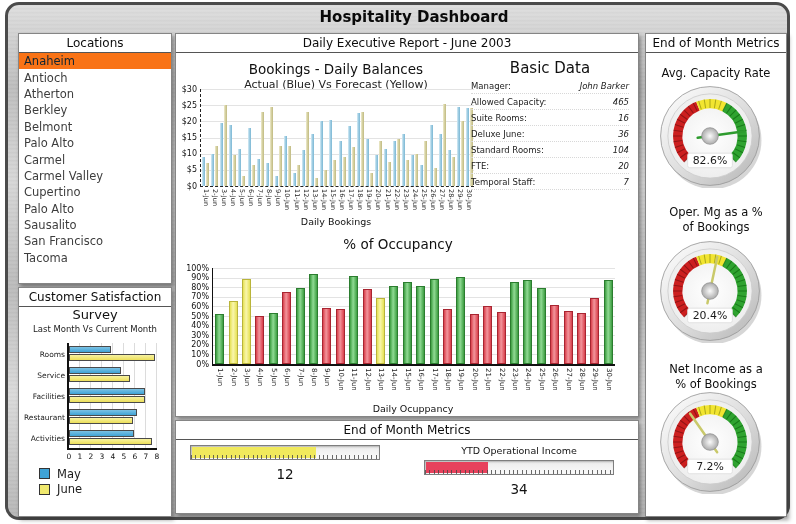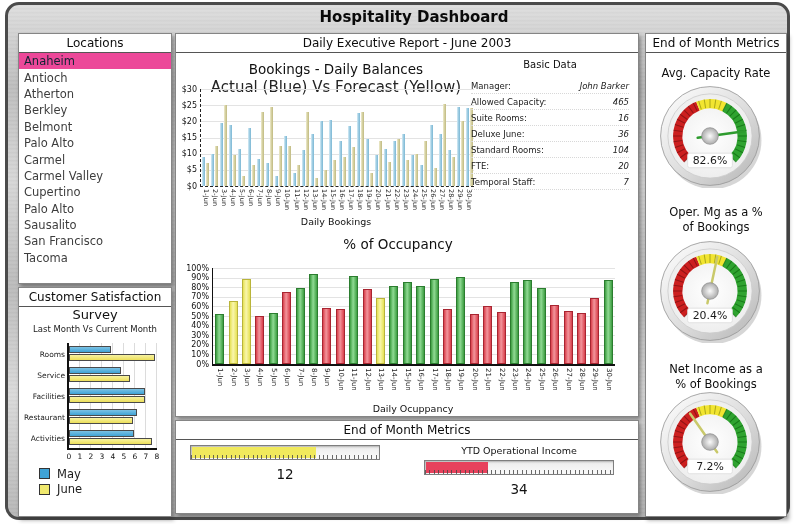--- a/index.html
+++ b/index.html
@@ -10,49 +10,49 @@
       repeating-linear-gradient(180deg, #d1d1d1 0px, #c2c2c2 1px, #dadada 2px, #bfbfbf 3px, #cdcdcd 4px);
   }
   .main-title{position:absolute;left:16px;top:8px;width:100%;text-align:center;font-size:15px;font-weight:bold;color:#0a0a0a;}
   .panel{position:absolute;background:#ffffff;border:1px solid #858585;box-shadow:2px 3px 4px rgba(40,40,40,.45);}
   .panel-header{font-size:12px;text-align:center;padding:2px 0;border-bottom:1px solid #555;color:#0d0d0d;}
 
   
   .locations{left:18px;top:33px;width:152px;height:249px;}
   .loc-list{position:absolute;left:0;right:0;top:19px;bottom:0;overflow:hidden;}
   .loc-item{height:16.4px;font-size:11.5px;color:#3d3d3d;padding-left:5px;display:flex;align-items:center;}
-  .loc-item.selected{background:#ec4899;color:#0e2433;}
+  .loc-item.selected{background:#f97316;color:#0e2433;}
 
   
   .satisfaction{left:18px;top:287px;width:152px;height:228px;}
   .sv-title{position:absolute;left:0;top:19px;width:100%;text-align:center;font-size:13px;color:#111;}
   .sv-sub{position:absolute;left:0;top:36px;width:100%;text-align:center;font-size:8.5px;color:#222;}
   .survey-plot{position:absolute;left:48px;top:55px;width:88px;height:105px;border-left:2px solid #111;border-bottom:2px solid #111;}
   .sv-grid{position:absolute;top:0;bottom:0;width:1px;background:#dcdcdc;}
   .sv-cat{position:absolute;left:-47px;width:43px;text-align:right;font-size:7.5px;color:#222;}
   .sv-bar{position:absolute;height:7px;border:1px solid #4a4a4a;box-sizing:border-box;}
   .sv-bar.may{background:linear-gradient(180deg,#7cc2e4,#3FA3D6);}
   .sv-bar.june{background:linear-gradient(180deg,#f7f2a0,#ecdf5a);}
   .sv-xtick{position:absolute;font-size:7.5px;color:#111;width:10px;text-align:center;}
   .legend{position:absolute;left:20px;top:178px;}
   .legend-row{display:flex;align-items:center;gap:7px;height:15.5px;}
   .swatch{width:11px;height:11px;border:1px solid #333;box-sizing:border-box;}
   .legend-label{font-size:11.5px;color:#1a1a1a;}
 
   
   .report{left:175px;top:33px;width:462px;height:382px;}
   .chart-title{position:absolute;text-align:center;font-size:13.5px;color:#101010;}
-  .chart-sub{position:absolute;text-align:center;font-size:15px;color:#242424;}
+  .chart-sub{position:absolute;text-align:center;font-size:11px;color:#242424;}
   .axis-label{position:absolute;text-align:center;font-size:9.5px;color:#111;}
   .bk-title{left:10px;top:27px;width:300px;}
   .bk-sub{left:10px;top:44px;width:300px;}
   .bk-plot{position:absolute;left:24px;top:55px;width:273px;height:97px;border-left:1px dashed #222;border-bottom:1px dashed #222;}
   .bk-xlabel{left:30px;top:182px;width:260px;}
   .basic{position:absolute;left:295px;top:25px;width:158px;}
-  .basic-title{text-align:center;font-size:10px;color:#101010;margin-bottom:8px;}
+  .basic-title{text-align:center;font-size:15px;color:#101010;margin-bottom:1px;}
   .basic-row{display:flex;justify-content:space-between;font-size:8.5px;color:#222;padding:2.8px 0 2.2px;border-bottom:1px dotted #d8d8d8;}
   .bv{font-style:italic;}
   .oc-title{left:22px;top:202px;width:400px;}
   .oc-sub{left:22px;top:219px;width:400px;}
   .oc-plot{position:absolute;left:36px;top:234px;width:402px;height:96px;border-left:1px solid #111;border-bottom:2px solid #111;}
   .oc-xlabel{left:36px;top:369px;width:402px;}
 
   
   .grid-h{position:absolute;left:0;right:0;height:1px;background:#e3e3e3;}
   .ytick{position:absolute;left:-34px;width:30px;text-align:right;font-size:8px;color:#111;}

